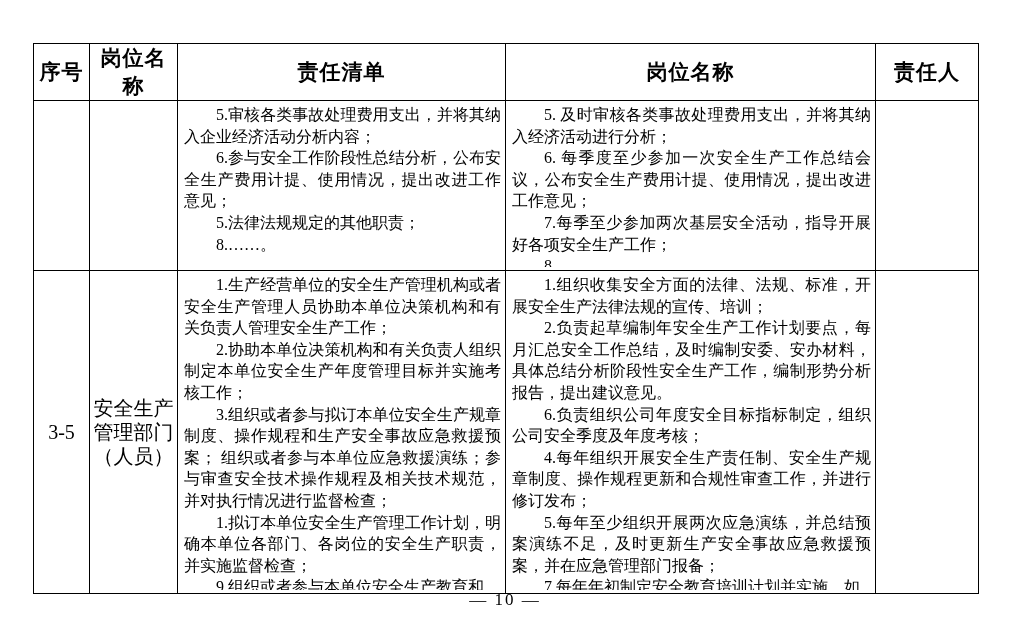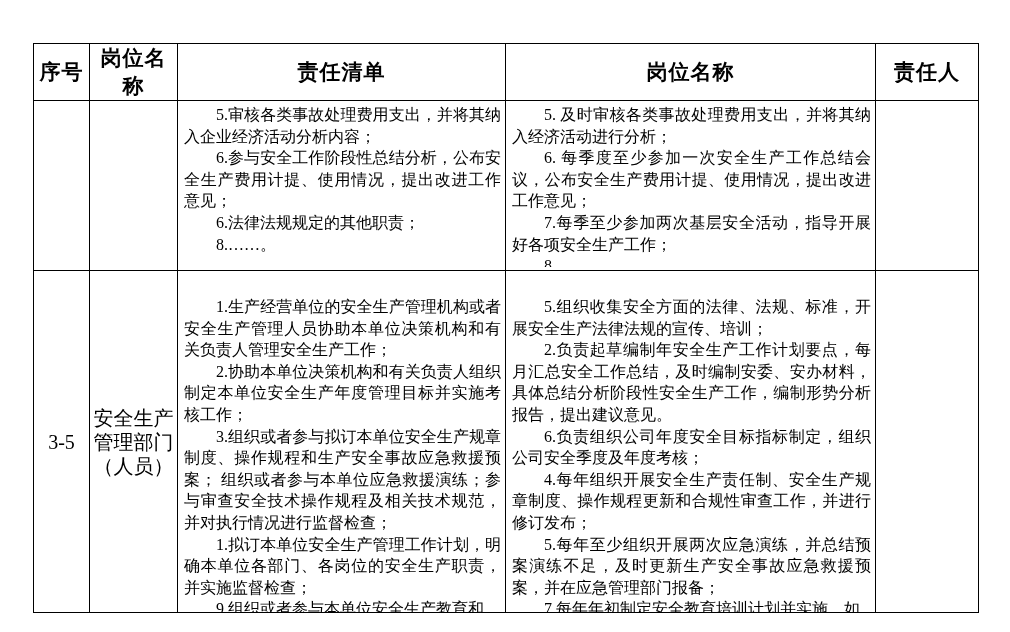--- a/index.html
+++ b/index.html
@@ -52,21 +52,21 @@
   td.center-cell .pos-text {
     white-space: pre-line;
     line-height: 24px;
   }
   td.content-cell {
     vertical-align: top;
     padding: 3px 4px 0 6px;
   }
   .clip { overflow: hidden; }
   tr.body-row-1 .clip { height: 163px; }
-  tr.body-row-2 .clip { height: 316px; margin-top: 22px; }
+  tr.body-row-2 .clip { height: 316px; }
 
   .para {
     font-size: 16px;
     line-height: 21.6px;
     text-align: justify;
     text-indent: 2em;
     word-break: break-all;
   }
   .footer {
     position: absolute;
@@ -105,21 +105,21 @@
         <td class="center-cell">
           <span class="pos-text"></span>
         </td>
         <td class="center-cell">
           <span class="pos-text"></span>
         </td>
         <td class="content-cell">
           <div class="clip">
               <p class="para">5.审核各类事故处理费用支出，并将其纳入企业经济活动分析内容；</p>
               <p class="para">6.参与安全工作阶段性总结分析，公布安全生产费用计提、使用情况，提出改进工作意见；</p>
-              <p class="para">6.法律法规规定的其他职责；</p>
+              <p class="para">5.法律法规规定的其他职责；</p>
               <p class="para">8.……。</p>
             </div>
         </td>
         <td class="content-cell">
           <div class="clip">
               <p class="para">5. 及时审核各类事故处理费用支出，并将其纳入经济活动进行分析；</p>
               <p class="para">6. 每季度至少参加一次安全生产工作总结会议，公布安全生产费用计提、使用情况，提出改进工作意见；</p>
               <p class="para">7.每季至少参加两次基层安全活动，指导开展好各项安全生产工作；</p>
               <p class="para">8.……。</p>
             </div>
@@ -141,29 +141,30 @@
           <div class="clip">
               <p class="para">1.生产经营单位的安全生产管理机构或者安全生产管理人员协助本单位决策机构和有关负责人管理安全生产工作；</p>
               <p class="para">2.协助本单位决策机构和有关负责人组织制定本单位安全生产年度管理目标并实施考核工作；</p>
               <p class="para">3.组织或者参与拟订本单位安全生产规章制度、操作规程和生产安全事故应急救援预案； 组织或者参与本单位应急救援演练；参与审查安全技术操作规程及相关技术规范，并对执行情况进行监督检查；</p>
               <p class="para">1.拟订本单位安全生产管理工作计划，明确本单位各部门、各岗位的安全生产职责，并实施监督检查；</p>
               <p class="para">9.组织或者参与本单位安全生产教育和</p>
             </div>
         </td>
         <td class="content-cell">
           <div class="clip">
-              <p class="para">5.组织收集安全方面的法律、法规、标准，开展安全生产法律法规的宣传、培训；</p>
+              <p class="para">1.组织收集安全方面的法律、法规、标准，开展安全生产法律法规的宣传、培训；</p>
               <p class="para">2.负责起草编制年安全生产工作计划要点，每月汇总安全工作总结，及时编制安委、安办材料，具体总结分析阶段性安全生产工作，编制形势分析报告，提出建议意见。</p>
               <p class="para">6.负责组织公司年度安全目标指标制定，组织公司安全季度及年度考核；</p>
               <p class="para">4.每年组织开展安全生产责任制、安全生产规章制度、操作规程更新和合规性审查工作，并进行修订发布；</p>
               <p class="para">5.每年至少组织开展两次应急演练，并总结预案演练不足，及时更新生产安全事故应急救援预案，并在应急管理部门报备；</p>
               <p class="para">7.每年年初制定安全教育培训计划并实施，如</p>
             </div>
         </td>
         <td class="center-cell">
           <span class="pos-text"></span>
         </td>
       </tr>
     </tbody>
   </table>
 
+  <div class="footer">— 10 —</div>
 
 </div>
 
 </body></html>

